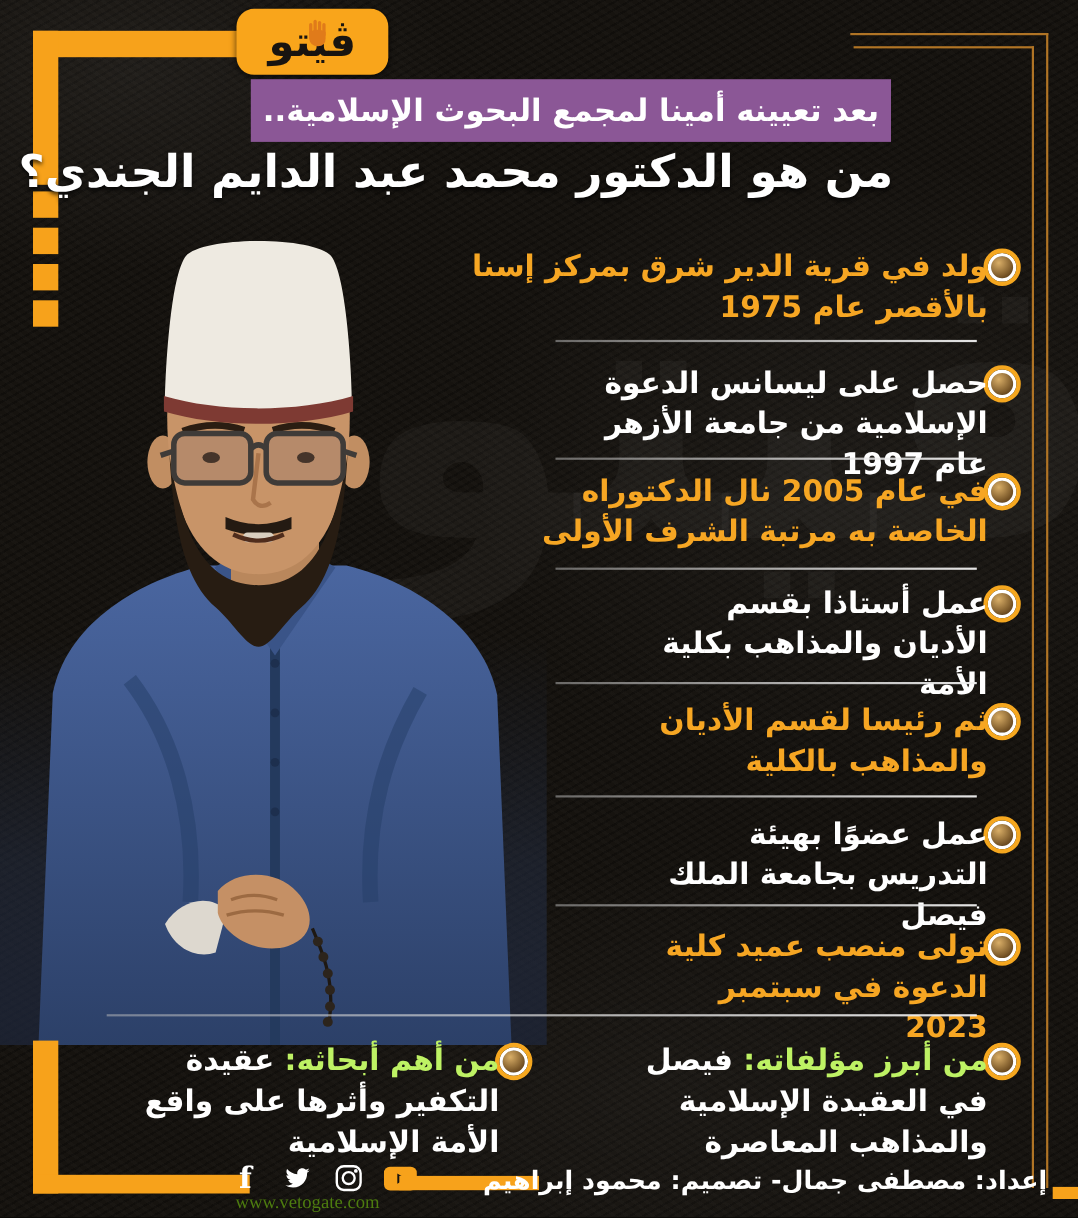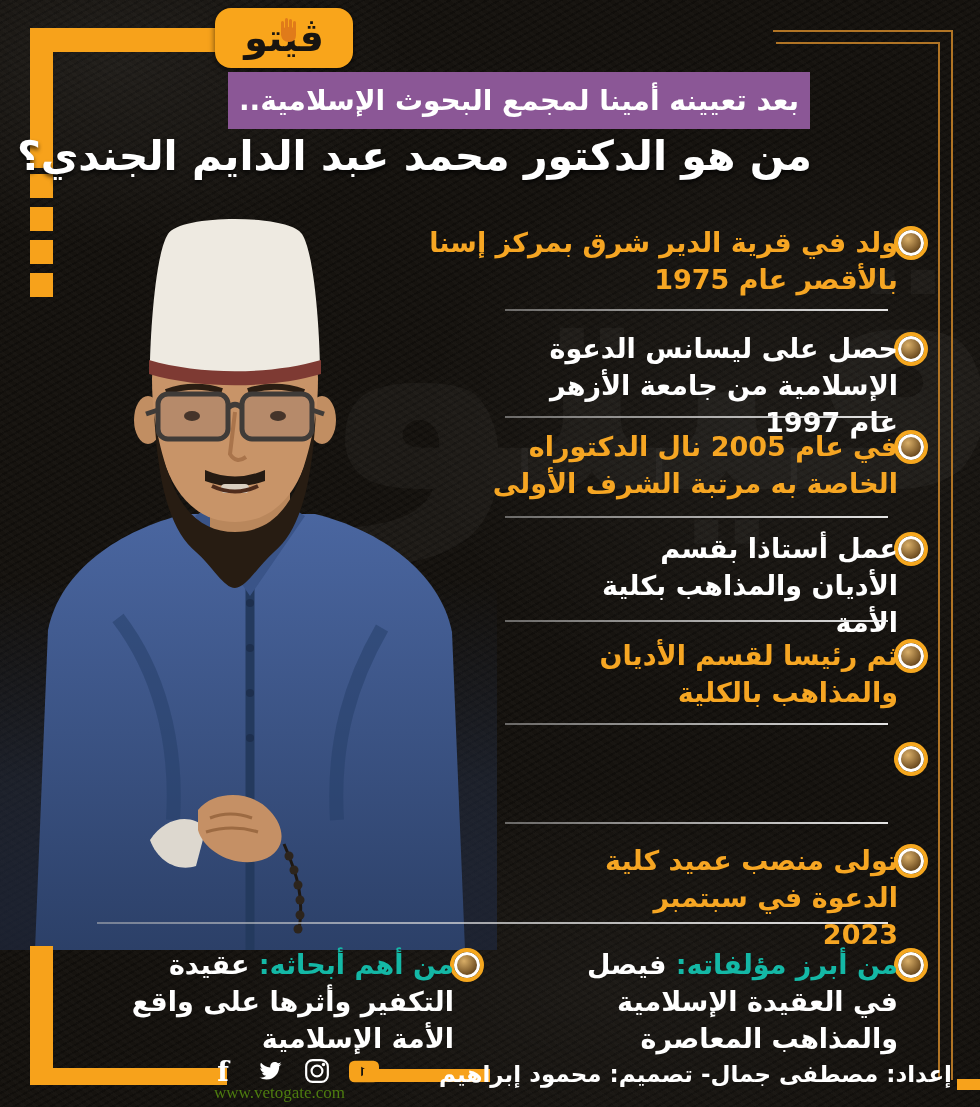--- a/index.html
+++ b/index.html
@@ -34,21 +34,21 @@
          direction:rtl;white-space:nowrap;text-shadow:0 3px 4px rgba(0,0,0,0.7);}
 
   
   .fact{position:absolute;right:56px;display:flex;direction:rtl;align-items:flex-start;}
   .bullet{flex:0 0 auto;width:20px;height:20px;border-radius:50%;margin-top:6px;
           background:radial-gradient(circle at 35% 30%, #d9ae67, #6b4a1f 75%);
           border:3px solid #fff;outline:4px solid #F5A71F;}
   .fact p{margin:0;font-weight:bold;font-size:27px;line-height:37px;text-align:right;}
   .fact.yellow p{color:#F6A623;}
   .fact.white p{color:#ffffff;}
-  .fact .lbl{color:#14b8a6;}
+  .fact .lbl{color:#bef264;}
   .fact .rest{color:#ffffff;}
   .sep{position:absolute;height:2px;
        background:linear-gradient(to left, rgba(240,240,240,0.95), rgba(190,190,190,0.5));}
 
   
   .social{position:absolute;left:208px;top:1056px;display:flex;gap:17px;align-items:center;}
   .social .ic{width:30px;height:30px;display:flex;align-items:center;justify-content:center;}
   .fb{color:#fff;font-weight:bold;font-size:27px;font-family:"DejaVu Serif",serif;}
   .url{position:absolute;left:214px;top:1083px;color:#4d7c0f;font-size:17px;
        font-family:"Liberation Serif","DejaVu Serif",serif;}
@@ -192,20 +192,21 @@
   <div class="sep" style="top:620px;left:505px;width:383px;"></div>
 
   <div class="fact yellow" style="top:637px;margin-left:16px;">
     <span class="bullet"></span>
     <p style="width:302px;">ثم رئيسا لقسم الأديان والمذاهب بالكلية</p>
   </div>
   <div class="sep" style="top:723px;left:505px;width:383px;"></div>
 
   <div class="fact white" style="top:740px;">
     <span class="bullet"></span>
+    <p style="width:322px;">عمل عضوًا بهيئة التدريس بجامعة الملك فيصل</p>
   </div>
   <div class="sep" style="top:822px;left:505px;width:383px;"></div>
 
   <div class="fact yellow" style="top:842px;">
     <span class="bullet"></span>
     <p style="width:302px;">تولى منصب عميد كلية الدعوة في سبتمبر 2023</p>
   </div>
   <div class="sep" style="top:922px;left:97px;width:791px;"></div>
 
   <div class="fact" style="top:946px;right:56px;">

